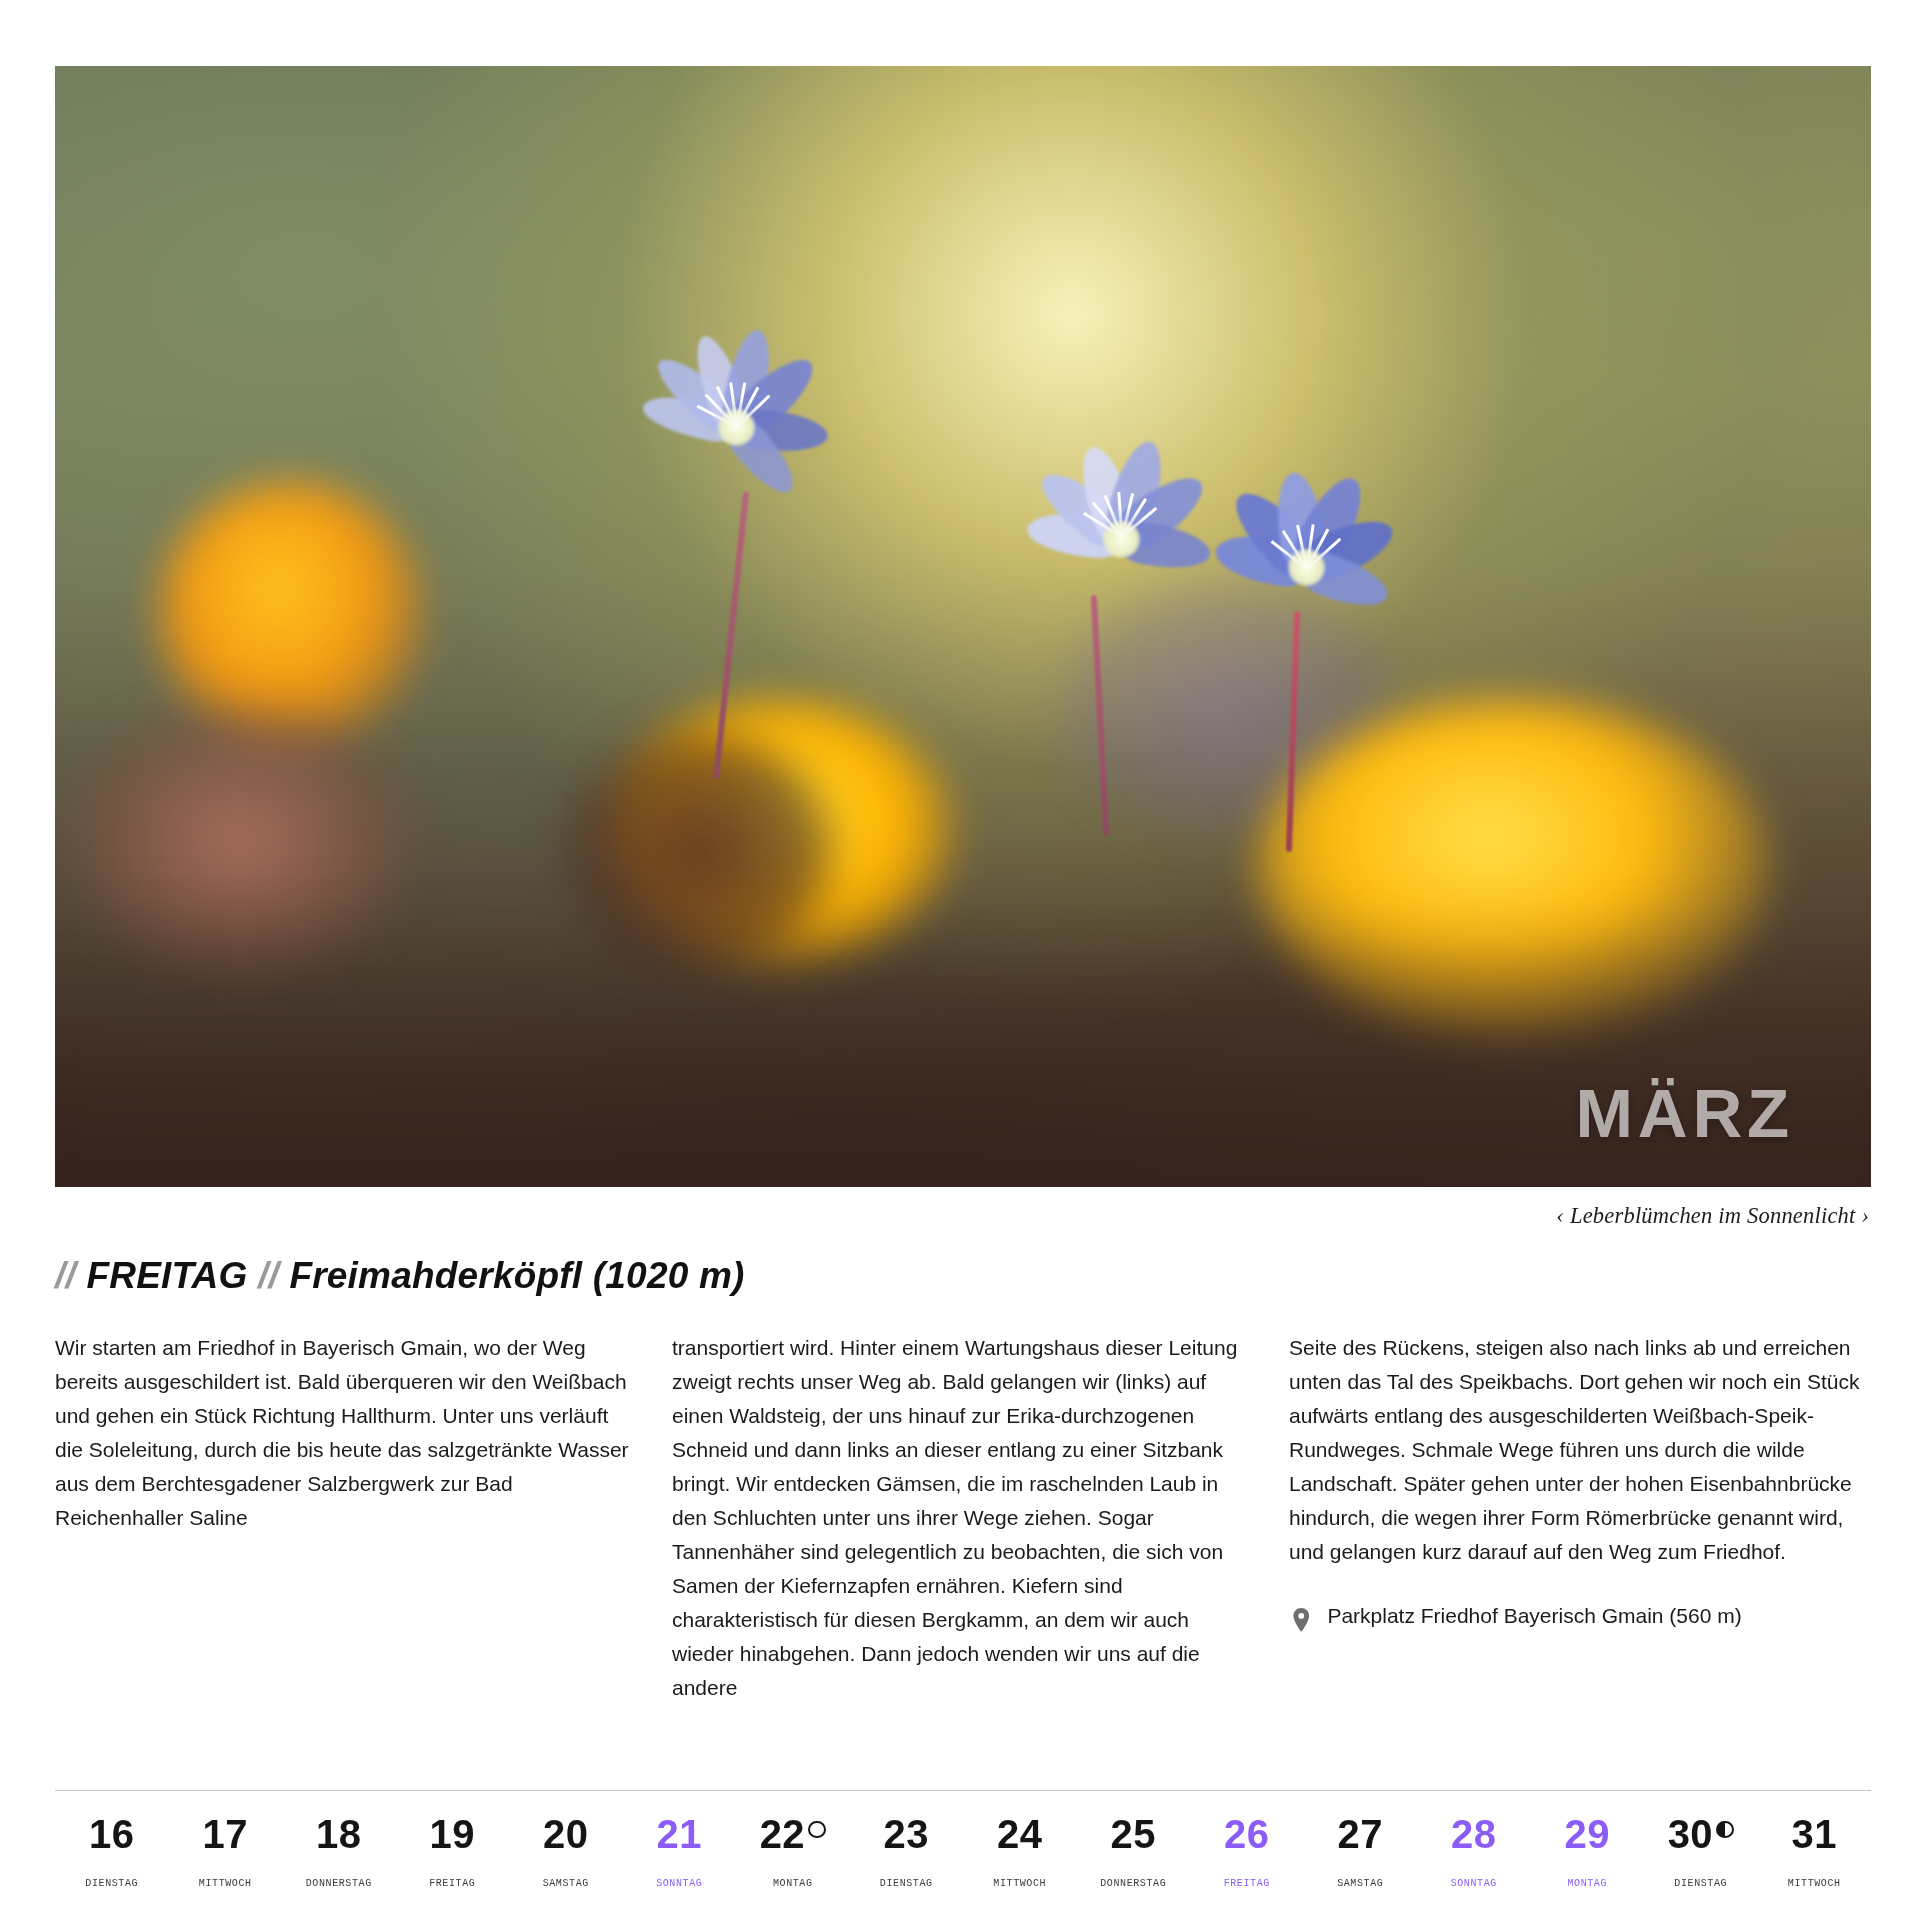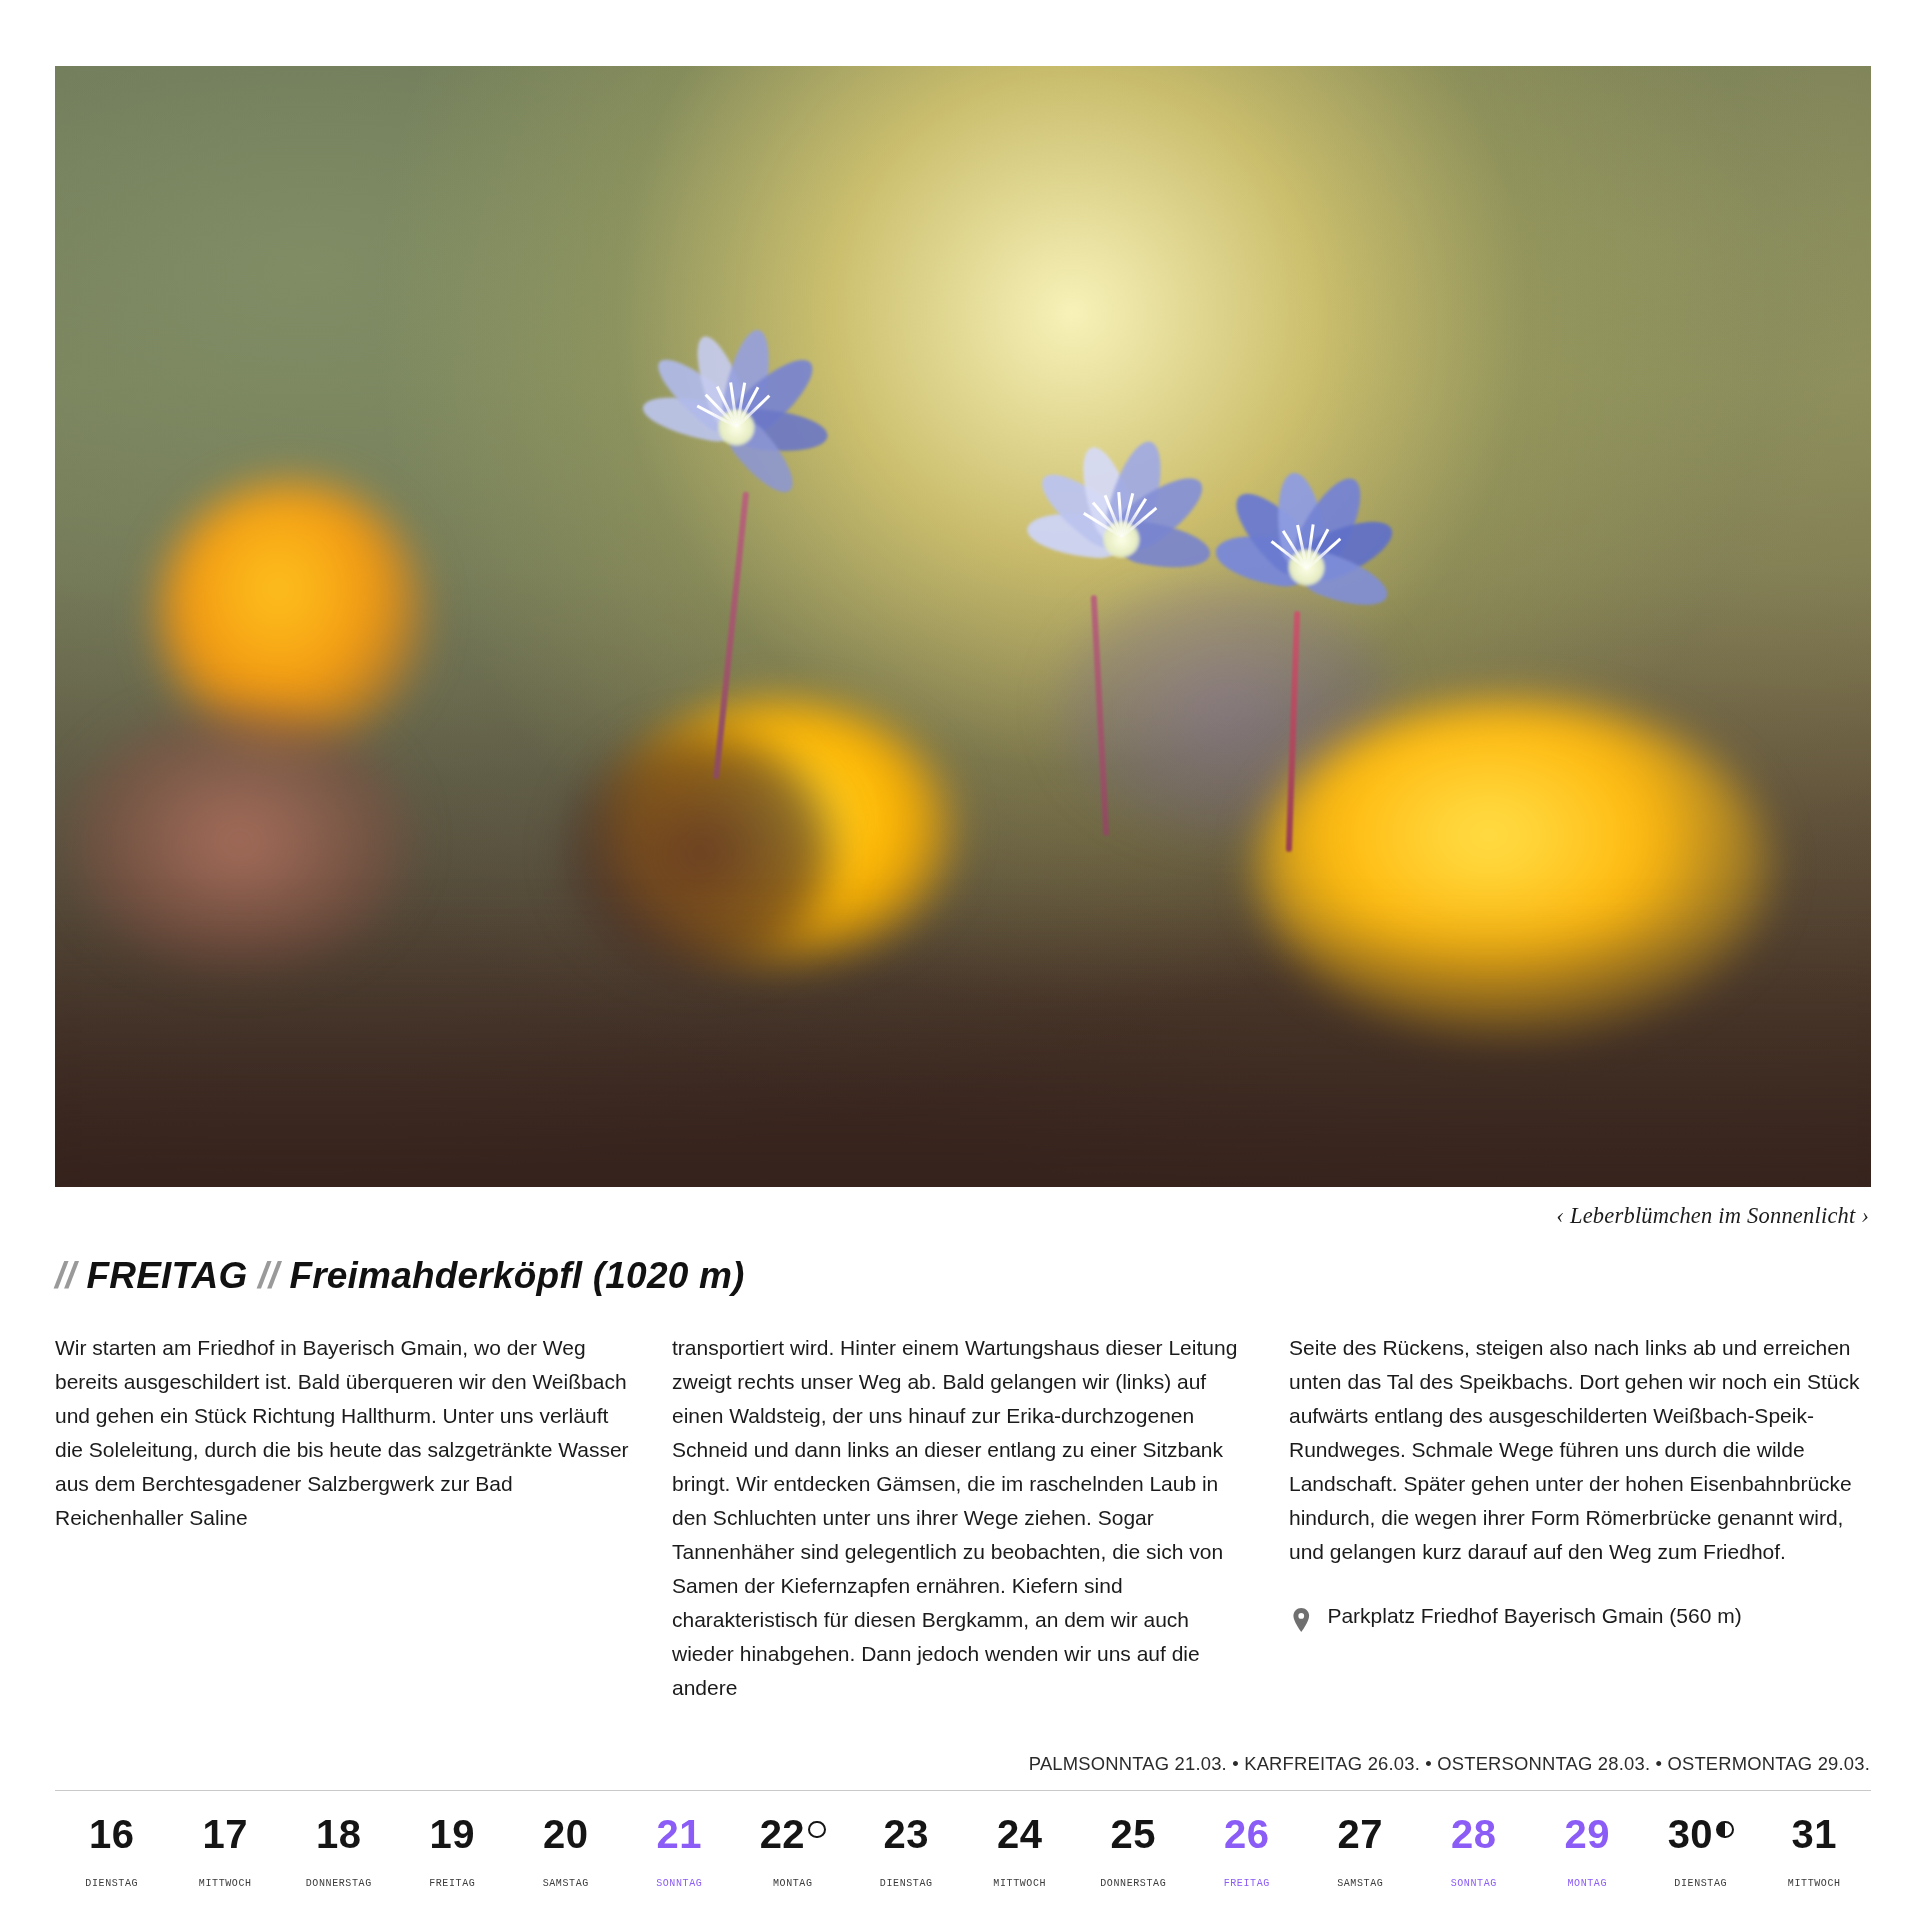--- a/index.html
+++ b/index.html
@@ -293,20 +293,21 @@
           <div class="stamen" style="transform: translate(-1.6px,-43px) rotate(-52deg);"></div>
           <div class="stamen" style="transform: translate(-1.6px,-43px) rotate(-32deg);"></div>
           <div class="stamen" style="transform: translate(-1.6px,-43px) rotate(-12deg);"></div>
           <div class="stamen" style="transform: translate(-1.6px,-43px) rotate(8deg);"></div>
           <div class="stamen" style="transform: translate(-1.6px,-43px) rotate(28deg);"></div>
           <div class="stamen" style="transform: translate(-1.6px,-43px) rotate(48deg);"></div>
         </div>
       </div>
     </div>
 
+    <div class="month-word">MÄRZ</div>
   </div>
 
   <div class="caption">‹ Leberblümchen im Sonnenlicht ›</div>
 
   <div class="headline">
     <span class="slashes">//</span>
     <span class="tourtype">FREITAG</span>
     <span class="slashes">//</span>
     <span>Freimahderköpfl (1020 m)</span>
   </div>
@@ -327,21 +328,20 @@
               <path d="M12 0C7.3 0 3.5 3.8 3.5 8.5C3.5 15 12 26 12 26S20.5 15 20.5 8.5C20.5 3.8 16.7 0 12 0Z"></path>
               <circle cx="12" cy="8.6" r="3.1" fill="#ffffff"></circle>
             </svg>
           </span>
           <span>Parkplatz Friedhof Bayerisch Gmain (560 m)</span>
         </div>
       </div>
     </div>
   </div>
 
-  <div class="holidays">PALMSONNTAG 21.03. • KARFREITAG 26.03. • OSTERSONNTAG 28.03. • OSTERMONTAG 29.03.</div>
   <div class="rule"></div>
 
   <div class="datestrip" id="datestrip">
       <div class="daycell">
         <div class="daynum">16</div>
         <div class="dayname">DIENSTAG</div>
       </div>
       <div class="daycell">
         <div class="daynum">17</div>
         <div class="dayname">MITTWOCH</div>

